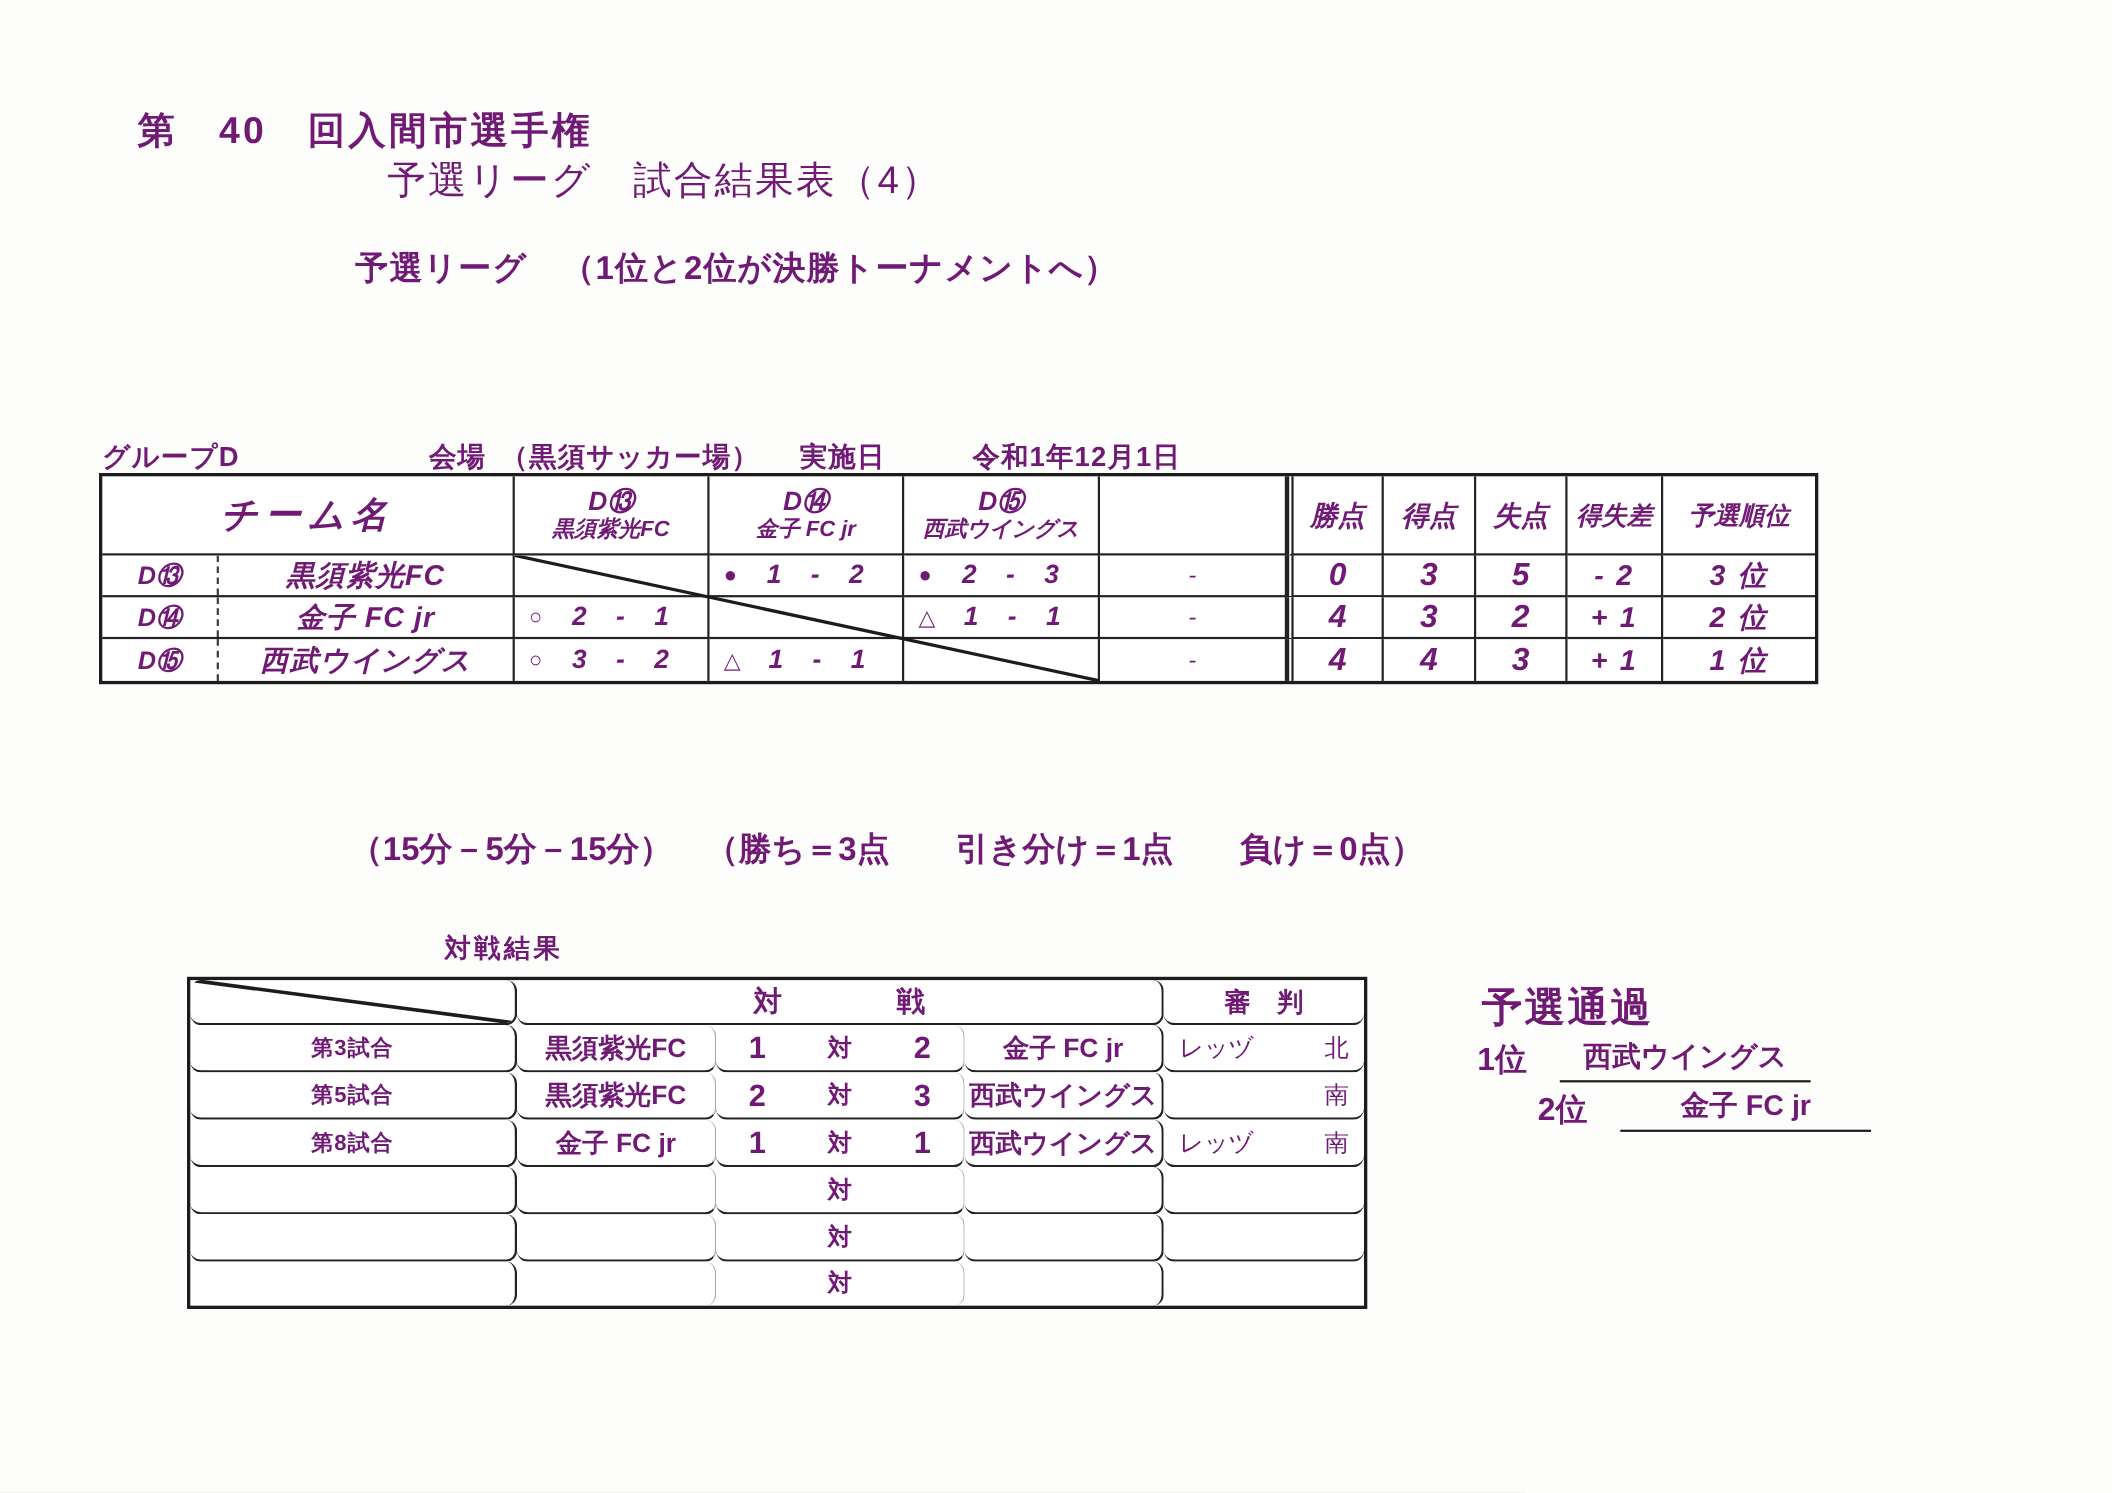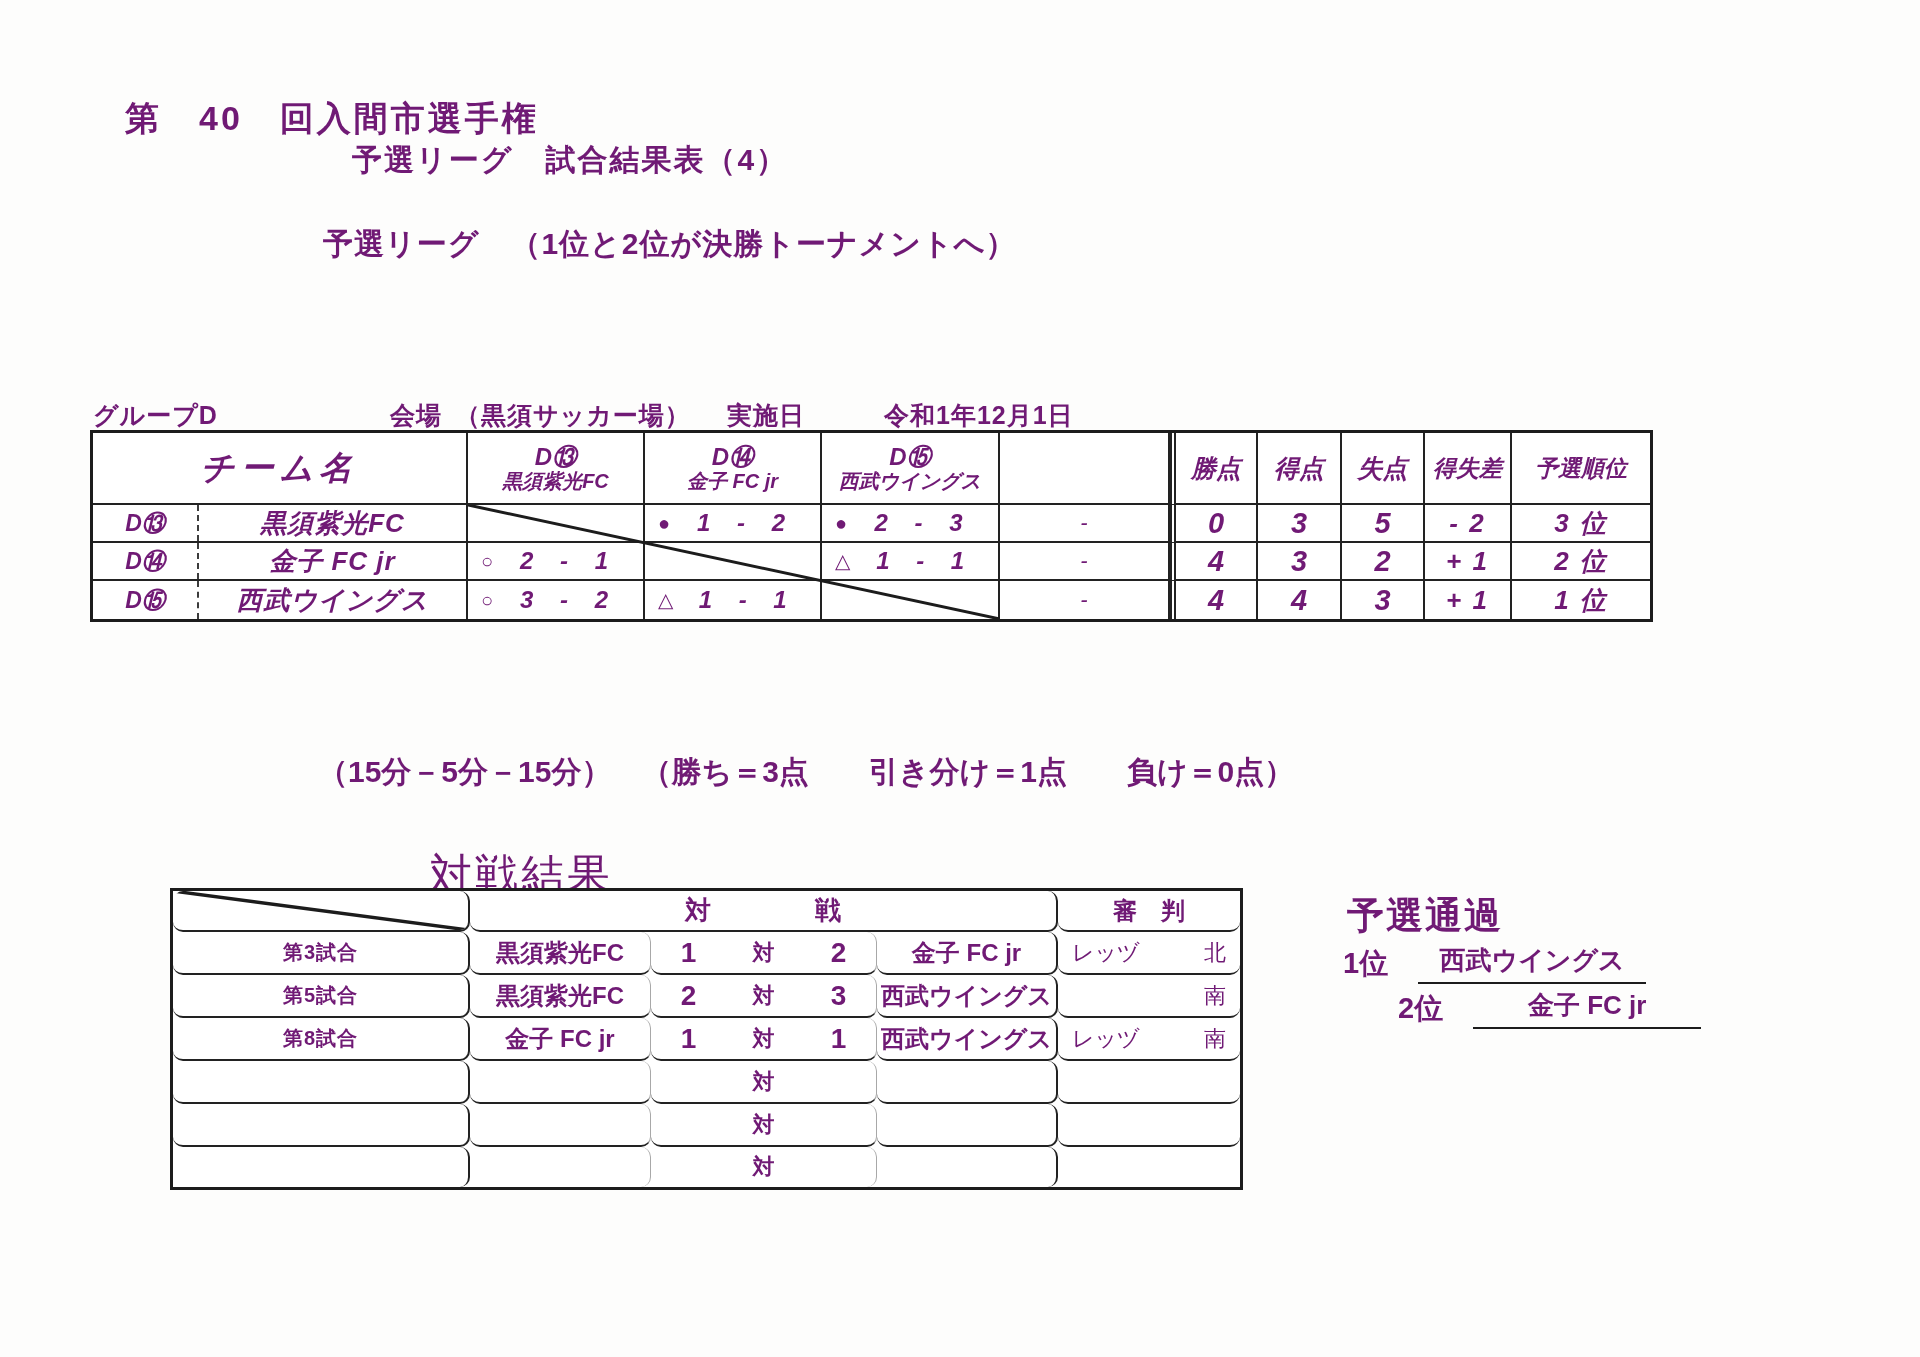--- a/index.html
+++ b/index.html
@@ -3,21 +3,21 @@
 <meta charset="utf-8">
 <style>
   html,body{margin:0;padding:0;background:#e8e8e8;}
   .page{
     position:relative;width:1920px;height:1357px;margin:0 auto;
     background:#fdfdfc;color:#701a75;overflow:hidden;
     font-family:"Liberation Sans","DejaVu Sans",sans-serif;
   }
   .abs{position:absolute;}
   .t1{left:125px;top:96px;font-size:34px;font-weight:600;letter-spacing:3px;}
-  .t2{left:352px;top:140px;font-size:30px;font-weight:700;letter-spacing:2px;}
+  .t2{left:352px;top:140px;font-size:35px;font-weight:400;letter-spacing:2px;}
   .subtitle{left:323px;top:224px;font-size:30px;font-weight:600;letter-spacing:1px;}
   .ginfo{top:399px;font-size:25px;font-weight:600;letter-spacing:1px;}
   .g1{left:93px;} .g2{left:390px;} .g3{left:455px;} .g4{left:727px;} .g5{left:884px;}
 
   
   .league{
     left:90px;top:430px;width:1563px;height:192px;box-sizing:border-box;
     border:3px solid #1c1c1c;background:#fff;display:grid;
     grid-template-columns:375px 177px 177px 178px 170px 88px 84px 83px 87px 138px;
     grid-template-rows:72px 38px 38px 38px;
@@ -42,21 +42,21 @@
   .lres{justify-content:flex-start;padding-left:13px;}
   .lres .mark{font-size:20px;}
   .lres .score{flex:1;text-align:center;font-size:24px;font-weight:600;word-spacing:20px;padding-right:8px;}
   .ldash{font-size:22px;}
   .lstat{font-size:29px;font-weight:600;}
   .lgd{font-size:26px;font-weight:600;letter-spacing:2px;}
   .lrank{font-size:26px;font-weight:600;letter-spacing:2px;}
   .ldiag{position:absolute;left:375px;top:72px;width:532px;height:114px;pointer-events:none;}
 
   .note{left:318px;top:752px;font-size:30px;font-weight:600;white-space:pre;}
-  .mr-title{left:429px;top:846px;font-size:43px;font-weight:400;letter-spacing:3px;}
+  .mr-title{left:404px;top:846px;font-size:24px;font-weight:700;letter-spacing:3px;}
 
   
   .mtable{
     left:170px;top:888px;width:1073px;height:302px;box-sizing:border-box;
     border:3px solid #1c1c1c;background:#fff;display:grid;
     grid-template-columns:297px 181px 226px 181px 182px;
     grid-template-rows:41px 43px 43px 43px 43px 43px 40px;
   }
   .mc{box-sizing:border-box;display:flex;align-items:center;justify-content:center;
       border-bottom:2px solid #222;overflow:hidden;border-radius:10px;}

